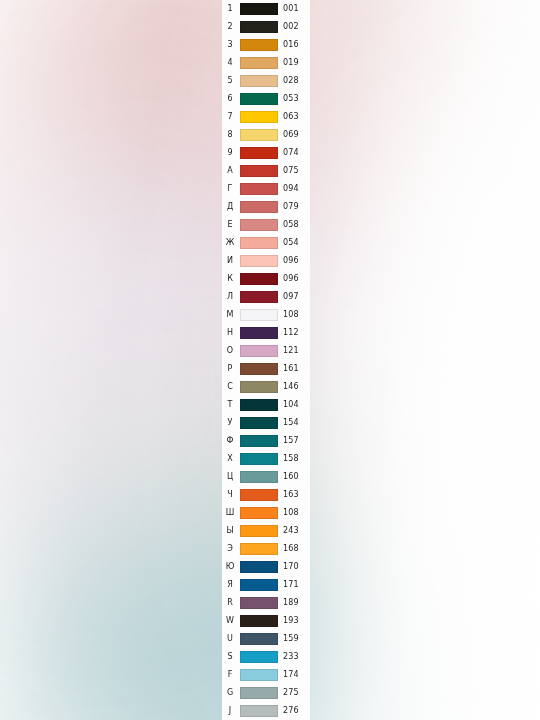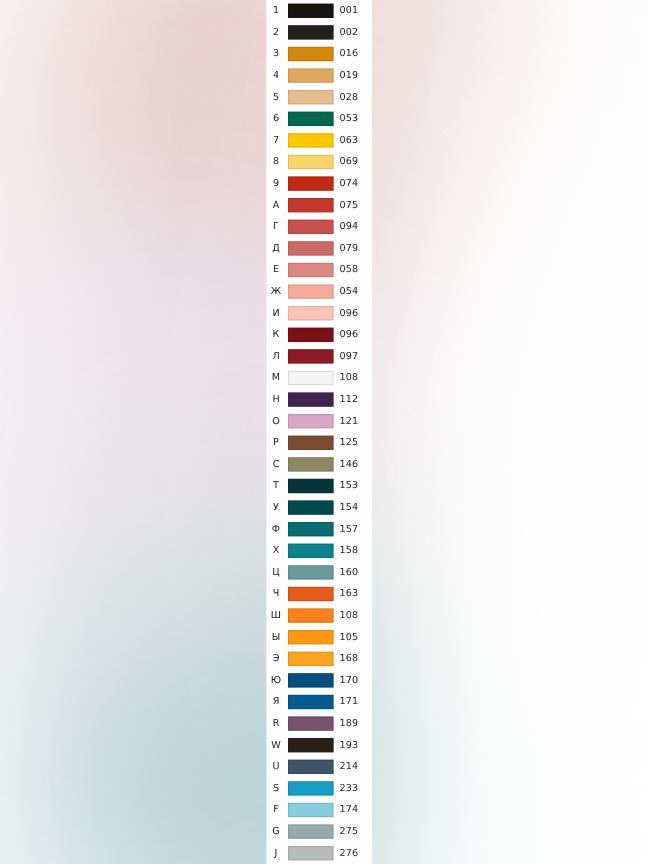--- a/index.html
+++ b/index.html
@@ -254,31 +254,31 @@
         <span class="legend-value">112</span>
       </div>
       <div class="legend-row">
         <span class="legend-label">О</span>
         <span class="legend-swatch" style="background: rgb(214, 168, 198);"></span>
         <span class="legend-value">121</span>
       </div>
       <div class="legend-row">
         <span class="legend-label">Р</span>
         <span class="legend-swatch" style="background: rgb(124, 75, 50);"></span>
-        <span class="legend-value">125</span>
+        <span class="legend-value">161</span>
       </div>
       <div class="legend-row">
         <span class="legend-label">С</span>
         <span class="legend-swatch" style="background: rgb(141, 135, 100);"></span>
         <span class="legend-value">146</span>
       </div>
       <div class="legend-row">
         <span class="legend-label">Т</span>
         <span class="legend-swatch" style="background: rgb(4, 53, 57);"></span>
-        <span class="legend-value">153</span>
+        <span class="legend-value">104</span>
       </div>
       <div class="legend-row">
         <span class="legend-label">У</span>
         <span class="legend-swatch" style="background: rgb(2, 74, 76);"></span>
         <span class="legend-value">154</span>
       </div>
       <div class="legend-row">
         <span class="legend-label">Ф</span>
         <span class="legend-swatch" style="background: rgb(10, 109, 115);"></span>
         <span class="legend-value">157</span>
@@ -299,21 +299,21 @@
         <span class="legend-value">163</span>
       </div>
       <div class="legend-row">
         <span class="legend-label">Ш</span>
         <span class="legend-swatch" style="background: rgb(249, 130, 28);"></span>
         <span class="legend-value">108</span>
       </div>
       <div class="legend-row">
         <span class="legend-label">Ы</span>
         <span class="legend-swatch" style="background: rgb(253, 152, 18);"></span>
-        <span class="legend-value">105</span>
+        <span class="legend-value">243</span>
       </div>
       <div class="legend-row">
         <span class="legend-label">Э</span>
         <span class="legend-swatch" style="background: rgb(253, 165, 33);"></span>
         <span class="legend-value">168</span>
       </div>
       <div class="legend-row">
         <span class="legend-label">Ю</span>
         <span class="legend-swatch" style="background: rgb(7, 79, 124);"></span>
         <span class="legend-value">170</span>
@@ -329,21 +329,21 @@
         <span class="legend-value">189</span>
       </div>
       <div class="legend-row">
         <span class="legend-label">W</span>
         <span class="legend-swatch" style="background: rgb(42, 32, 26);"></span>
         <span class="legend-value">193</span>
       </div>
       <div class="legend-row">
         <span class="legend-label">U</span>
         <span class="legend-swatch" style="background: rgb(61, 85, 102);"></span>
-        <span class="legend-value">214</span>
+        <span class="legend-value">159</span>
       </div>
       <div class="legend-row">
         <span class="legend-label">S</span>
         <span class="legend-swatch" style="background: rgb(23, 158, 196);"></span>
         <span class="legend-value">233</span>
       </div>
       <div class="legend-row">
         <span class="legend-label">F</span>
         <span class="legend-swatch" style="background: rgb(136, 204, 221);"></span>
         <span class="legend-value">174</span>

